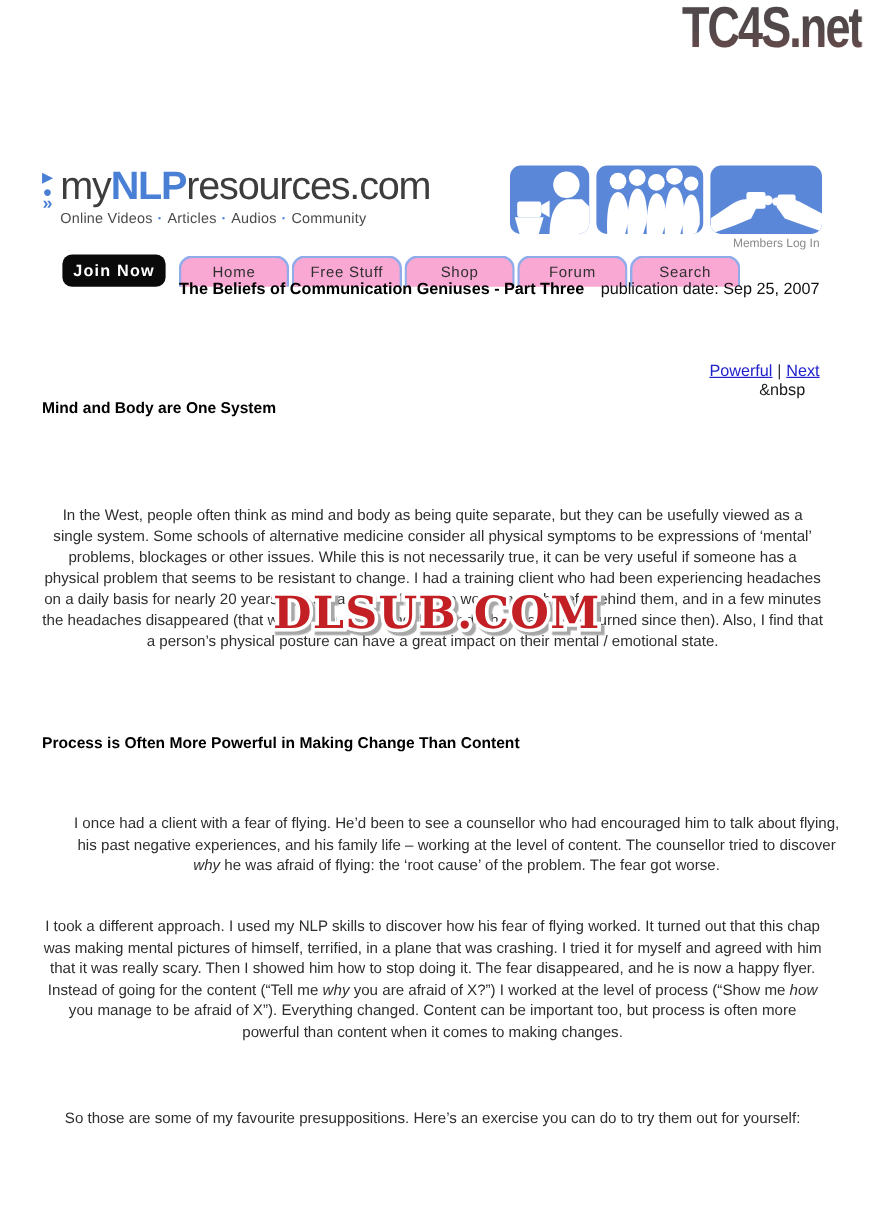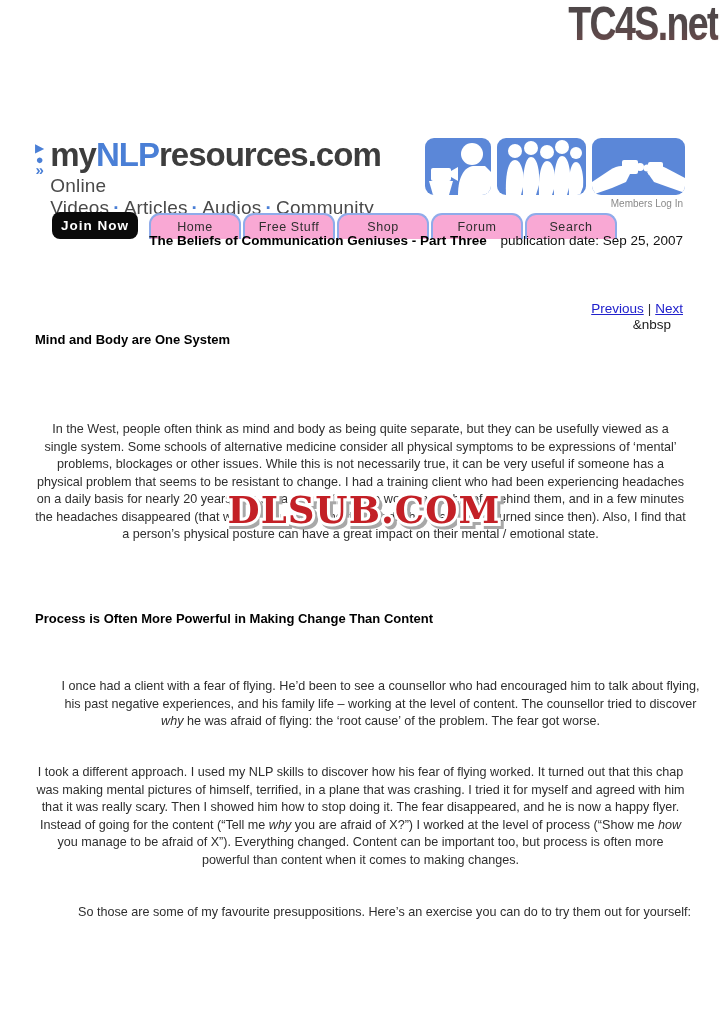--- a/index.html
+++ b/index.html
@@ -15,23 +15,23 @@
     -webkit-background-clip:text; background-clip:text; color:transparent;
     text-shadow:0 0 1px rgba(120,90,90,0.25); }
 
   
   .brand-row { position:absolute; top:138px; left:35px; width:650px; display:flex; justify-content:space-between; align-items:flex-start; }
   .brand { display:flex; align-items:flex-start; }
   .brand-icon { display:flex; flex-direction:column; align-items:center; line-height:1; color:#4a7fd6; margin:4px 6px 0 0; }
   .brand-icon .tri { font-size:12px; }
   .brand-icon .dot { font-size:13px; margin:-1px 0; }
   .brand-icon .chev { font-size:15px; font-weight:bold; margin-top:-3px; }
-  .brand-text .name { font-size:33px; letter-spacing:-1px; color:#3d3d3d; line-height:1.05;font-weight:bold; }
+  .brand-text .name { font-size:33px; letter-spacing:-1px; color:#3d3d3d; line-height:1.05; }
   .brand-text .name b { color:#4a7fd6; }
-  .tagline { font-size:19px; color:#4a4a4a; margin-top:2px; letter-spacing:0.2px; }
+  .tagline { font-size:12px; color:#4a4a4a; margin-top:2px; letter-spacing:0.2px; }
   .tagline .sep { color:#4a7fd6; font-weight:bold; padding:0 4px; }
 
   .tiles { display:flex; align-items:flex-start; gap:6px; }
   .tile { background:#5b87d8; border-radius:9px; display:flex; align-items:center; justify-content:center; overflow:hidden; }
   .tile svg { display:block; }
   .tile-1 { width:66px; height:57px; }
   .tile-2 { width:89px; height:57px; }
   .tile-3 { width:93px; height:57px; }
   .members { position:absolute; top:198px; right:41px; font-size:10px; color:#8a8a8a; }
 
@@ -55,21 +55,21 @@
   .nbsp-line { margin-top:1px; padding-right:12px; color:#1a1a1a; }
 
   
   .h-sec { position:absolute; left:35px; width:650px; font-size:13px; font-weight:bold; color:#000; }
   .h1 { top:332px; }
   .h2 { top:611px; }
   .para { position:absolute; left:35px; width:651px; font-size:12.6px; line-height:17.5px; color:#2e2e2e;text-align:center; }
   .p1 { top:421px; }
   .p2 { top:678px;margin-left:20px; }
   .p3 { top:764px; }
-  .p4 { top:904px;margin-left:24px; }
+  .p4 { top:924px; }
   .para i { font-style:italic; }
 
   
   .wm-center { position:absolute; top:483px; left:224px; width:280px; height:54px; }
   .wm-center svg { filter:drop-shadow(3px 3px 0.5px #a8a8a8); }
 
   
   .page-num { position:absolute; top:996px; left:346px; font-size:15px; font-style:italic; color:#222; }
   .wm-bottom { position:absolute; top:981px; left:425px; width:294px; height:42px; }
   .wm-bottom svg { filter:drop-shadow(2.5px 3px 0.5px #5a5a5a); }
@@ -149,21 +149,21 @@
     <div class="tab">Search</div>
   </div>
 
   <div class="title-line">
     <span class="t">The Beliefs of Communication Geniuses - Part Three</span>
     <span class="d">publication date: Sep 25, 2007</span>
   </div>
 
   <div class="pager">
     <div>
-      <a>Previous</a><span class="bar">|</span><a>Next</a>
+      <a>Powerful</a><span class="bar">|</span><a>Next</a>
     </div>
     <div class="nbsp-line">&amp;nbsp</div>
   </div>
 
   <div class="h-sec h1">Mind and Body are One System</div>
 
   <div class="para p1">In the West, people often think as mind and body as being quite separate, but they can be usefully viewed as a single system. Some schools of alternative medicine consider all physical symptoms to be expressions of ‘mental’ problems, blockages or other issues. While this is not necessarily true, it can be very useful if someone has a physical problem that seems to be resistant to change. I had a training client who had been experiencing headaches on a daily basis for nearly 20 years. We did a piece of change work on the beliefs behind them, and in a few minutes the headaches disappeared (that was 2 years ago, and the headaches have not returned since then). Also, I find that a person’s physical posture can have a great impact on their mental / emotional state.</div>
 
   <div class="h-sec h2">Process is Often More Powerful in Making Change Than Content</div>
 

